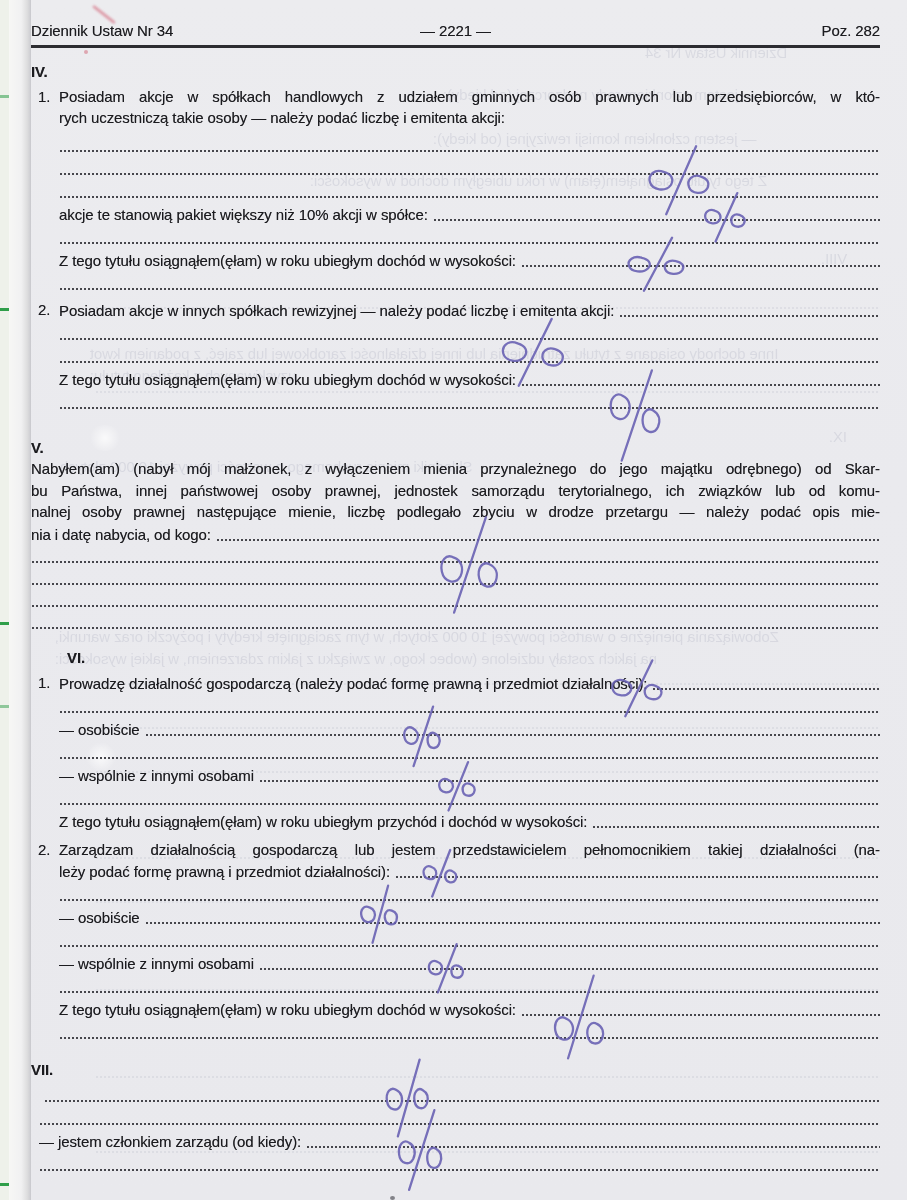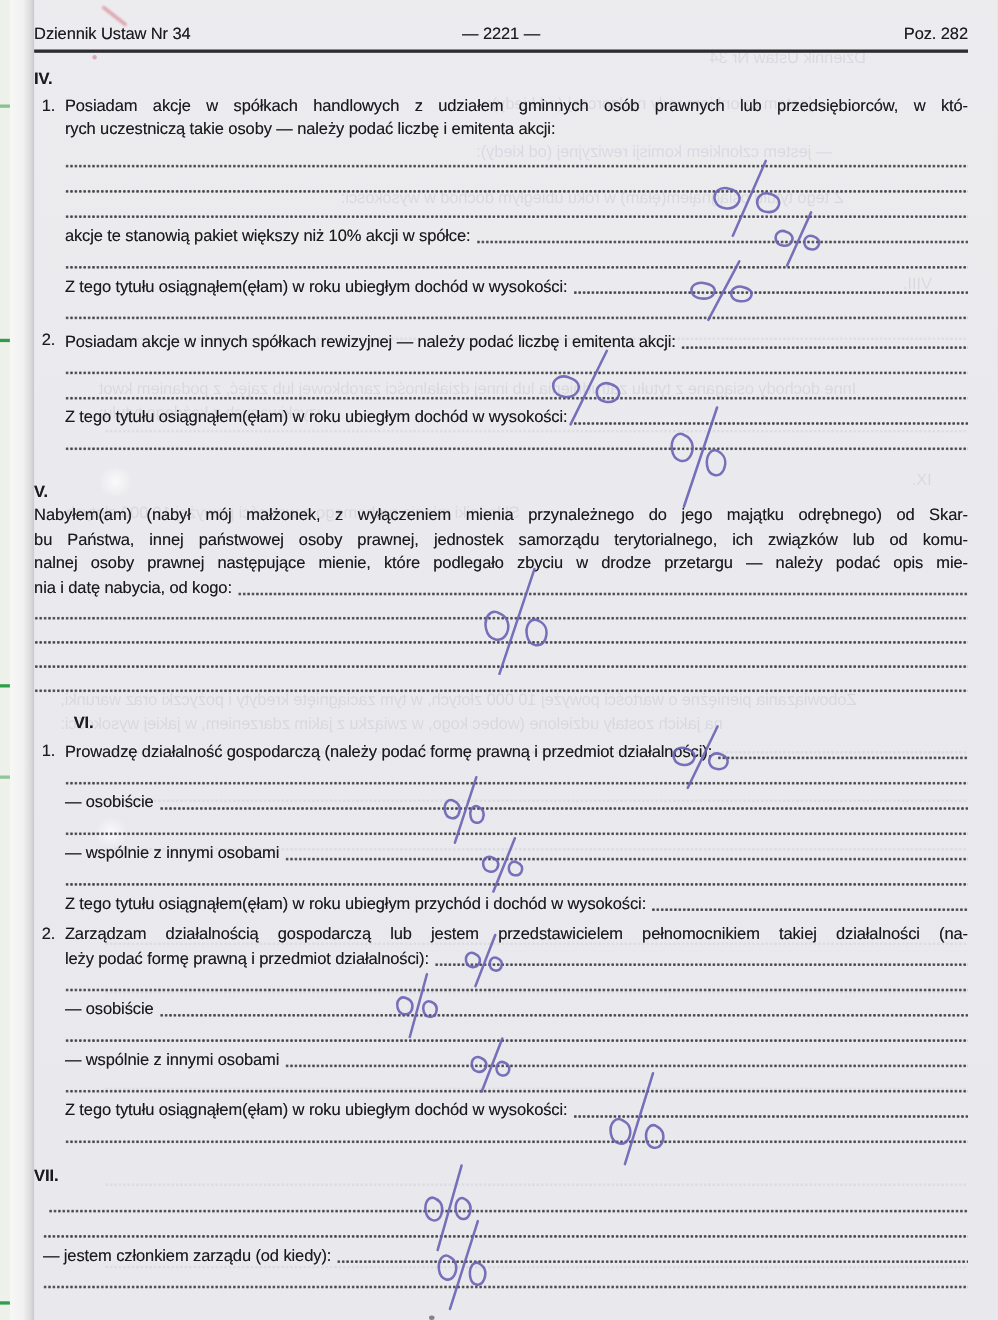--- a/index.html
+++ b/index.html
@@ -180,21 +180,21 @@
           <path d="M60 44 C53 40 47 48 49 58 C51 68 62 70 66 61 C69 53 66 47 60 44"></path>
         </svg>
       </div>
       <div class="row dotrow"></div>
     </div>
 
     <div class="sec-label v t">V.</div>
     <div class="vpara">
       <div class="pline just t">Nabyłem(am) (nabył mój małżonek, z wyłączeniem mienia przynależnego do jego majątku odrębnego) od Skar-</div>
       <div class="pline just t">bu Państwa, innej państwowej osoby prawnej, jednostek samorządu terytorialnego, ich związków lub od komu-</div>
-      <div class="pline just t">nalnej osoby prawnej następujące mienie, które podlegało zbyciu w drodze przetargu — należy podać opis mie-</div>
+      <div class="pline just t">nalnej osoby prawnej następujące mienie, liczbę podlegało zbyciu w drodze przetargu — należy podać opis mie-</div>
       <div class="row leader">
         <span class="lbl t">nia i datę nabycia, od kogo:</span>
         <span class="dots"></span>
       </div>
     </div>
     <div class="row dotrow" style="height:22px">
       <svg class="hw" style="left:398px;top:-30px;width:78px;height:98px;transform:rotate(-2deg)" viewBox="0 0 80 100" preserveAspectRatio="none">
         <path d="M26 42 C18 37 11 45 13 56 C15 67 27 70 32 61 C36 53 33 45 26 42"></path>
         <path d="M60 2 L24 98"></path>
         <path d="M62 50 C55 46 49 54 51 64 C53 74 64 76 68 67 C71 59 68 53 62 50"></path>

